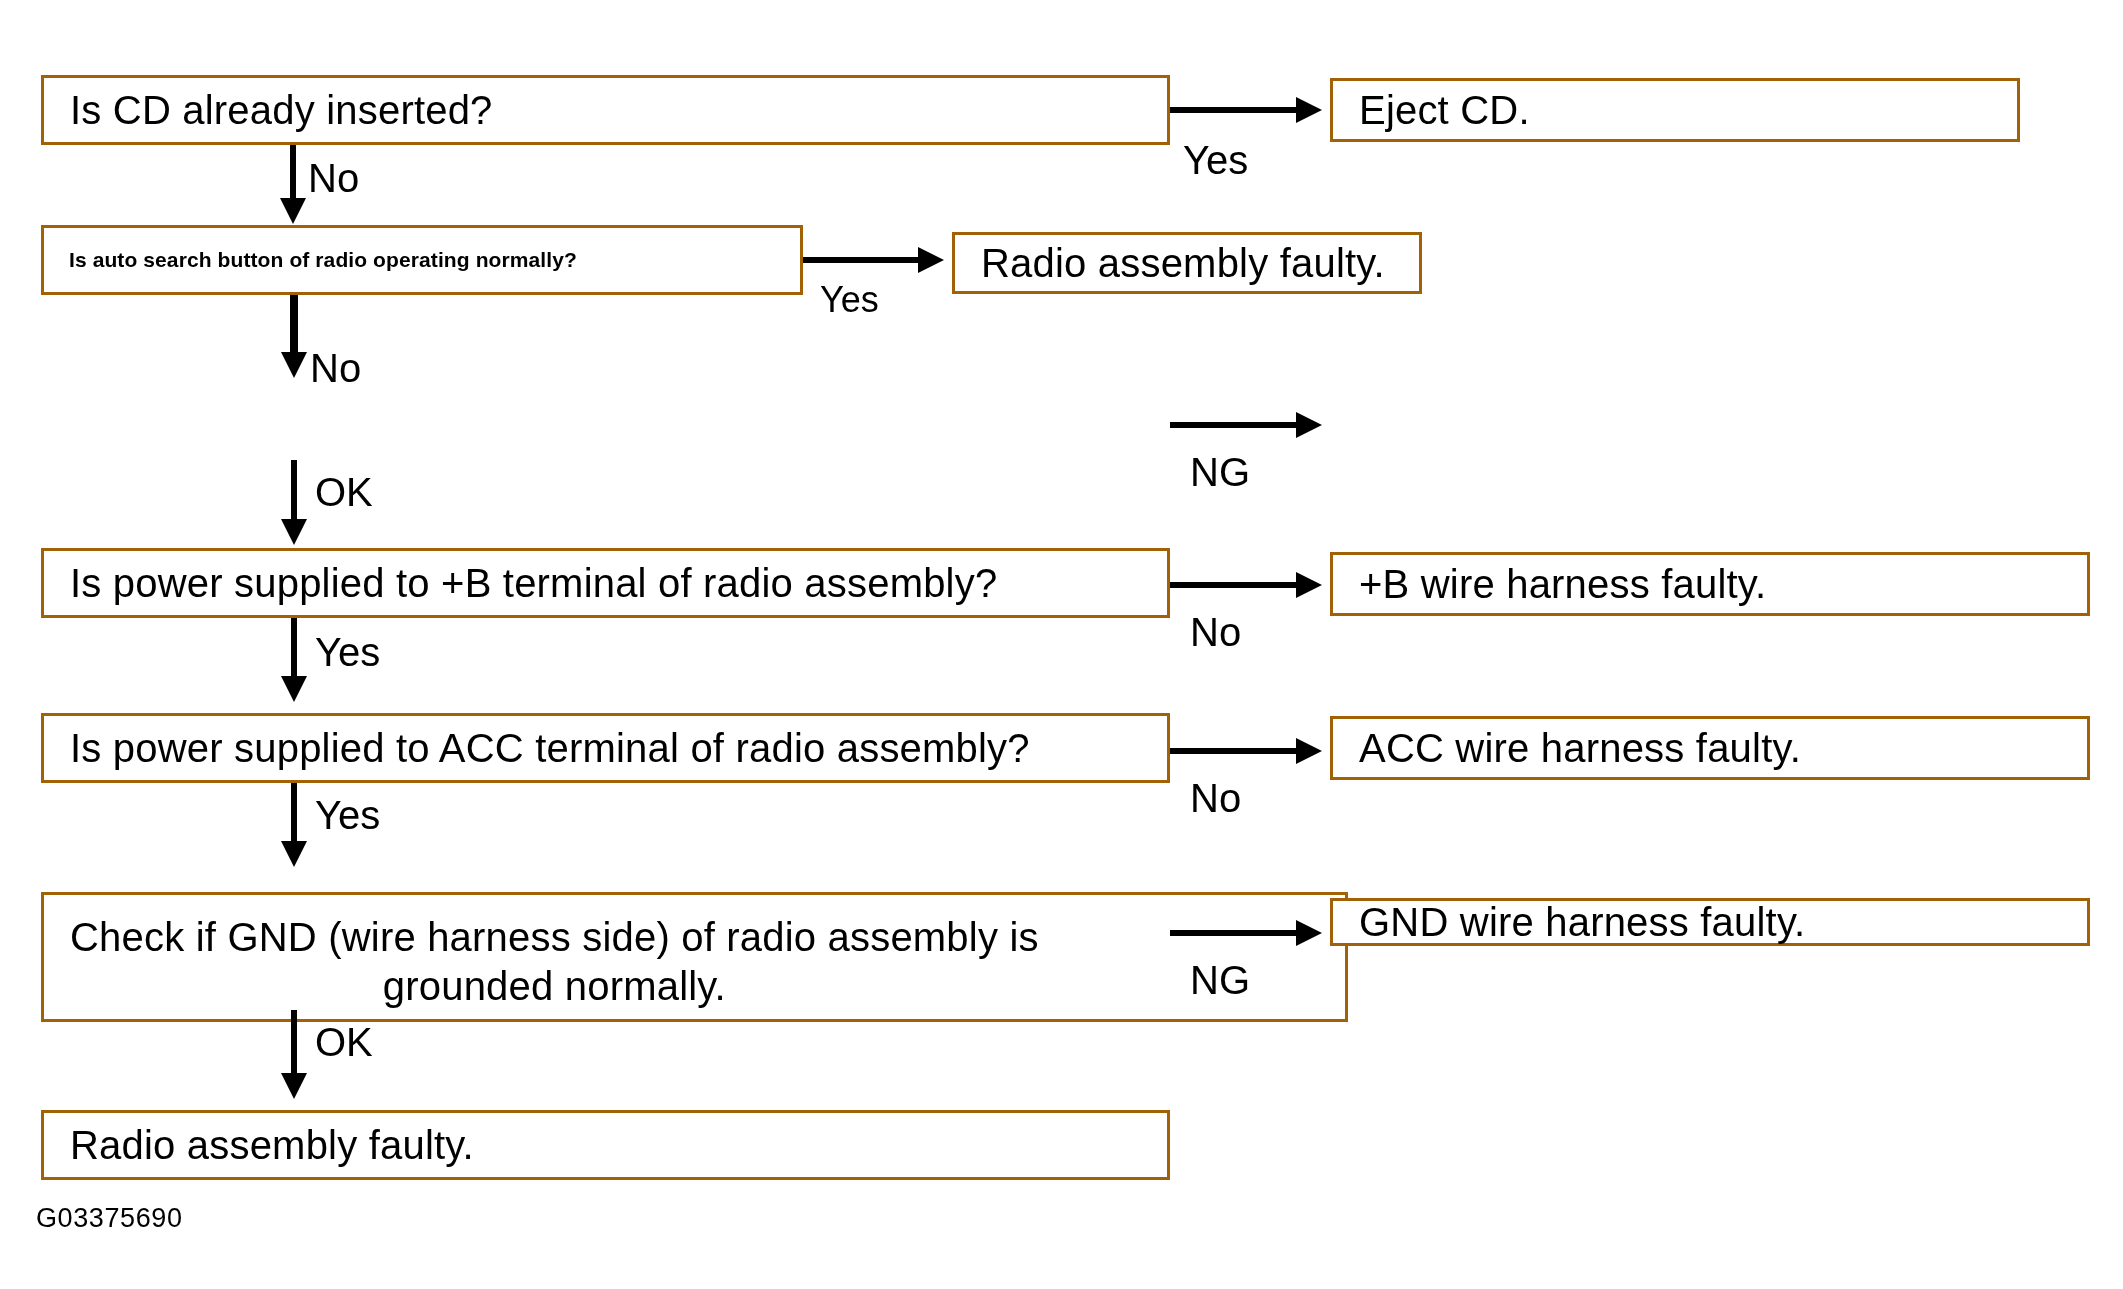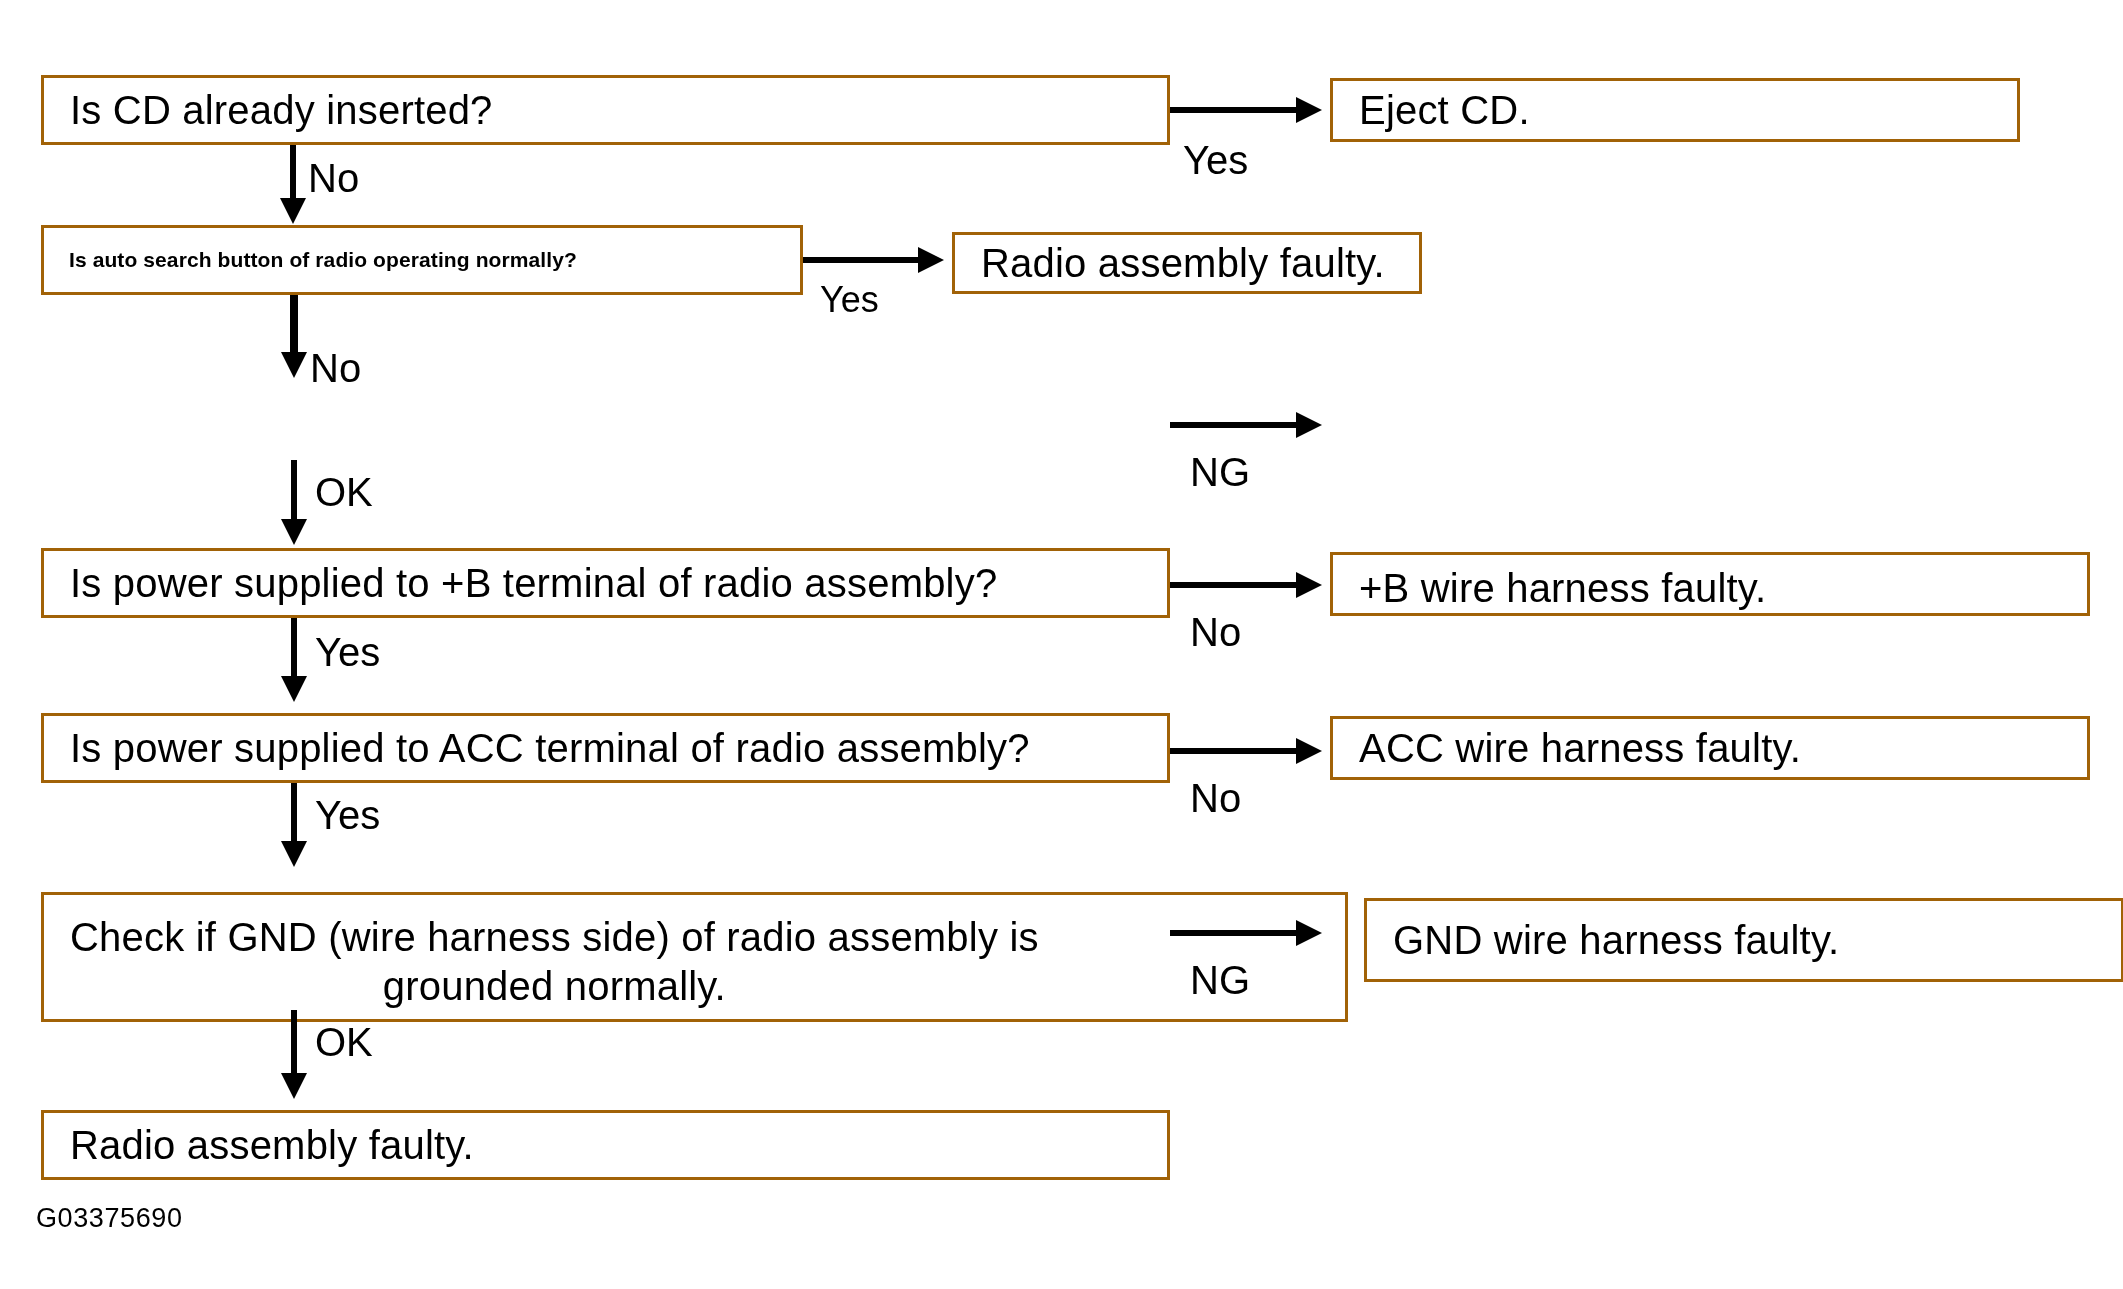--- a/index.html
+++ b/index.html
@@ -138,21 +138,21 @@
   <div class="vline" style="left:291px; top:460px; width:6px; height:63px;"></div>
   <div class="arrow-down" style="left:281px; top:519px;"></div>
   <div class="elabel" style="left:315px; top:472px;">OK</div>
 
   <div class="fbox" style="left:41px; top:548px; width:1129px; height:70px;">
     <span class="txt">Is power supplied to +B terminal of radio assembly?</span>
   </div>
   <div class="hline" style="left:1170px; top:582px; width:126px;"></div>
   <div class="arrow-right" style="left:1296px; top:572px;"></div>
   <div class="elabel" style="left:1190px; top:612px;">No</div>
-  <div class="fbox" style="left:1330px; top:552px; width:760px; height:64px;align-items:flex-end;">
+  <div class="fbox" style="left:1330px; top:552px; width:760px; height:64px;">
     <span class="txt">+B wire harness faulty.</span>
   </div>
   <div class="vline" style="left:291px; top:618px; width:6px; height:62px;"></div>
   <div class="arrow-down" style="left:281px; top:676px;"></div>
   <div class="elabel" style="left:315px; top:632px;">Yes</div>
 
   <div class="fbox" style="left:41px; top:713px; width:1129px; height:70px;">
     <span class="txt">Is power supplied to ACC terminal of radio assembly?</span>
   </div>
   <div class="hline" style="left:1170px; top:748px; width:126px;"></div>
@@ -165,21 +165,21 @@
   <div class="arrow-down" style="left:281px; top:841px;"></div>
   <div class="elabel" style="left:315px; top:795px;">Yes</div>
 
   <div class="fbox two-line" style="left:41px; top:892px; width:1307px; height:130px;text-align:center;">
     <span class="txt">Check if GND  (wire harness side)  of radio assembly is
 grounded normally.</span>
   </div>
   <div class="hline" style="left:1170px; top:930px; width:126px;"></div>
   <div class="arrow-right" style="left:1296px; top:920px;"></div>
   <div class="elabel" style="left:1190px; top:960px;">NG</div>
-  <div class="fbox" style="left:1330px; top:898px; width:760px; height:84px;margin-left:34px;">
+  <div class="fbox" style="left:1330px; top:898px; width:760px; height:48px;">
     <span class="txt">GND wire harness faulty.</span>
   </div>
   <div class="vline" style="left:291px; top:1010px; width:6px; height:66px;"></div>
   <div class="arrow-down" style="left:281px; top:1073px;"></div>
   <div class="elabel" style="left:315px; top:1022px;">OK</div>
 
   <div class="fbox" style="left:41px; top:1110px; width:1129px; height:70px;">
     <span class="txt">Radio assembly faulty.</span>
   </div>
 

